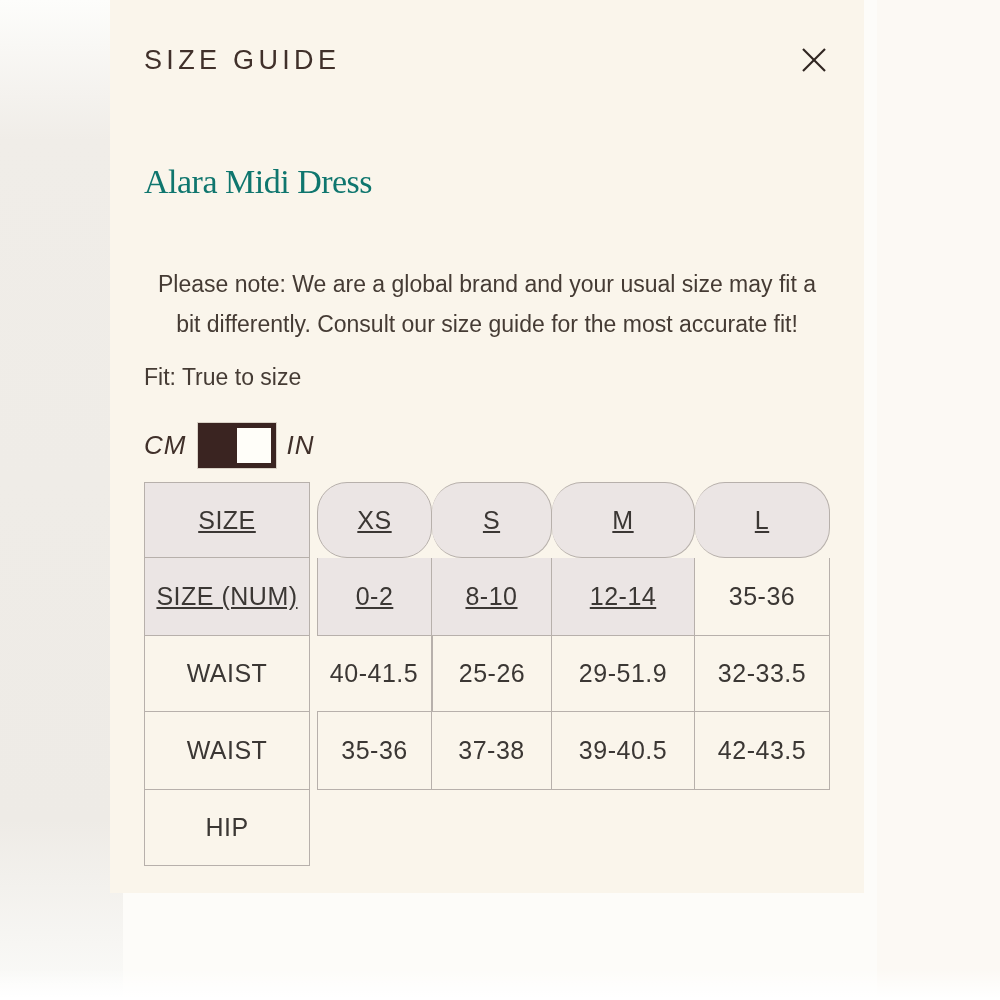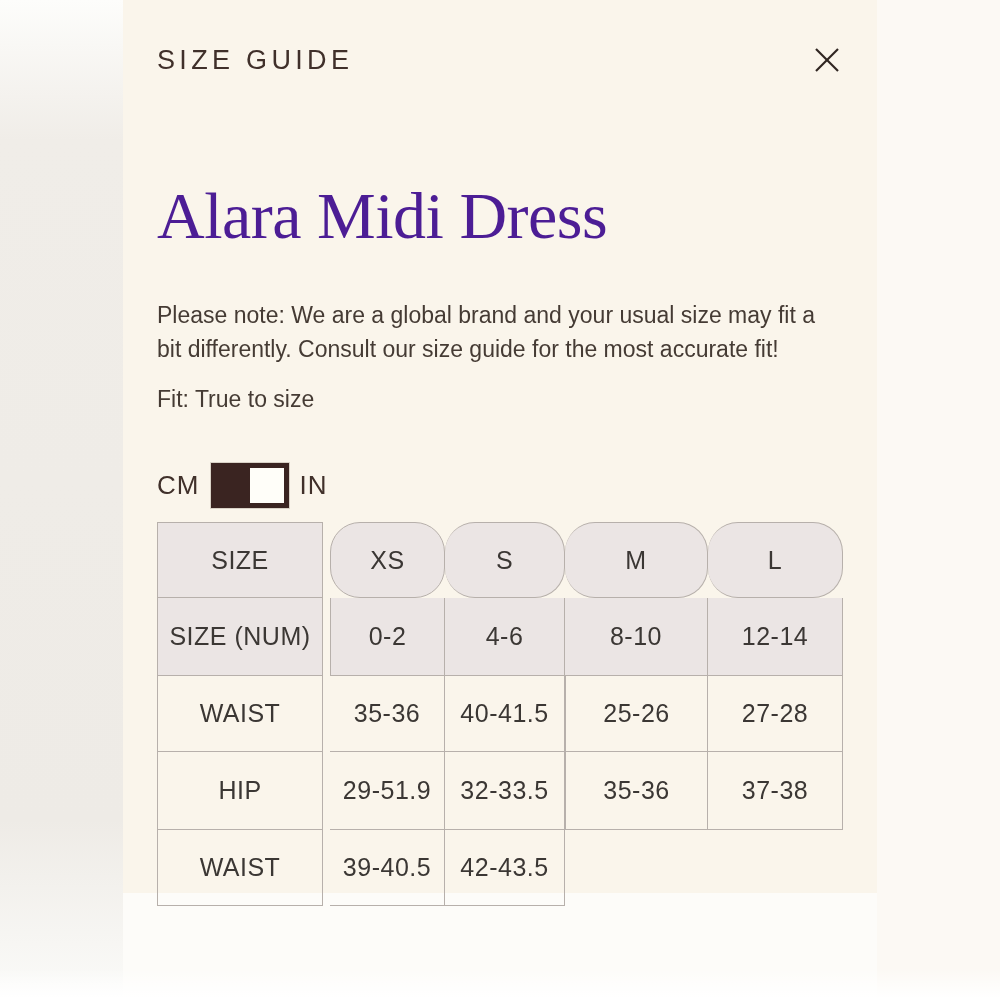--- a/index.html
+++ b/index.html
@@ -21,60 +21,61 @@
   }
   .backdrop-left{
     position:absolute;left:0;top:0;width:123px;height:1000px;
     background:linear-gradient(180deg,#fdfdfb 0%,#f0ede8 14%,#eeebe6 82%,#fbfbf9 100%);
   }
   .backdrop-right{
     position:absolute;right:0;top:0;width:123px;height:1000px;
     background:#fcf9f4;
   }
   .modal{
-    position:absolute;left:123px;top:0;width:754px;height:893px;
+    position:absolute;left:110px;top:0;width:754px;height:893px;
     background:var(--cream);
     padding:44px 34px 12px 34px;
   }
   .modal-header{
     display:flex;justify-content:space-between;align-items:flex-start;
   }
   .size-guide-title{
     font-size:27px;letter-spacing:0.16em;color:var(--ink);
     line-height:32px;font-weight:400;
   }
   .close-btn{
     background:none;border:none;cursor:pointer;padding:0;
     width:32px;height:32px;display:flex;align-items:center;justify-content:center;
   }
   .product-title{
-    margin-top:112px;
+    margin-top:78px;
     font-family:"Liberation Serif", serif;
     font-weight:400;
-    font-size:66px;line-height:55px;
-    color:#4c1d95;
+    font-size:34px;line-height:55px;
+    color:#0f766e;
     letter-spacing:-0.5px;
   }
   .product-color{
     margin-top:8px;
     font-size:23px;line-height:27px;color:var(--muted);
   }
   .note{
     margin-top:55px;
-    font-size:23px;line-height:34px;
+    font-size:23px;line-height:40px;
     color:var(--ink-soft);
     max-width:692px;
+    text-align:center;
   }
   .fit{
     margin-top:20px;
     font-size:23px;line-height:27px;color:var(--ink-soft);
   }
   .unit-row{
-    margin-top:50px;
-    display:flex;align-items:center;
+    margin-top:32px;
+    display:flex;align-items:center;font-style:italic;
   }
   .unit-label{
     font-size:26px;color:var(--ink);letter-spacing:0.04em;cursor:pointer;
   }
   .toggle{
     position:relative;
     width:78px;height:45px;
     background:var(--brown);
     margin:0 11px;
     cursor:pointer;
@@ -108,21 +109,21 @@
   .cell{
     display:flex;align-items:center;justify-content:center;
     border-right:1px solid var(--border);
     border-bottom:1px solid var(--border);
     text-align:center;
   }
   .label-col .cell{border-left:1px solid var(--border);}
   .label-col .cell:first-child{border-top:1px solid var(--border);}
   .data-grid .cell.first-row{border-top:1px solid var(--border);border-radius:30px;}
   .data-grid .cell.first-col{border-left:1px solid var(--border);}
-  .cell.hdr{background:var(--hdr-bg);}
+  .cell.hdr{background:var(--hdr-bg);text-decoration:underline;}
   .fade-bottom{
     position:absolute;left:0;bottom:0;width:1000px;height:32px;
     background:linear-gradient(180deg, rgba(255,255,255,0) 0%, #ffffff 95%);
     pointer-events:none;
   }
 </style>
 </head>
 <body>
 
 <div class="backdrop-left"></div>
@@ -152,36 +153,34 @@
       <div class="toggle-knob right" id="toggle-knob"></div>
     </div>
     <span class="unit-label">IN</span>
   </div>
 
   <div class="sizetable">
     <div class="label-col" id="label-col">
         <div class="cell hdr">SIZE</div>
         <div class="cell hdr">SIZE (NUM)</div>
         <div class="cell">WAIST</div>
+        <div class="cell">WAIST</div>
         <div class="cell">HIP</div>
-        <div class="cell">WAIST</div>
       </div>
     <div class="data-grid" id="data-grid">
         <div class="cell hdr first-row first-col">XS</div>
         <div class="cell hdr first-row">S</div>
         <div class="cell hdr first-row">M</div>
         <div class="cell hdr first-row">L</div>
         <div class="cell hdr first-col">0-2</div>
-        <div class="cell hdr">4-6</div>
         <div class="cell hdr">8-10</div>
         <div class="cell hdr">12-14</div>
         <div class="cell">35-36</div>
         <div class="cell">40-41.5</div>
         <div class="cell  first-col">25-26</div>
-        <div class="cell">27-28</div>
         <div class="cell">29-51.9</div>
         <div class="cell">32-33.5</div>
         <div class="cell  first-col">35-36</div>
         <div class="cell">37-38</div>
         <div class="cell">39-40.5</div>
         <div class="cell">42-43.5</div>
       </div>
   </div>
 
 </div>

